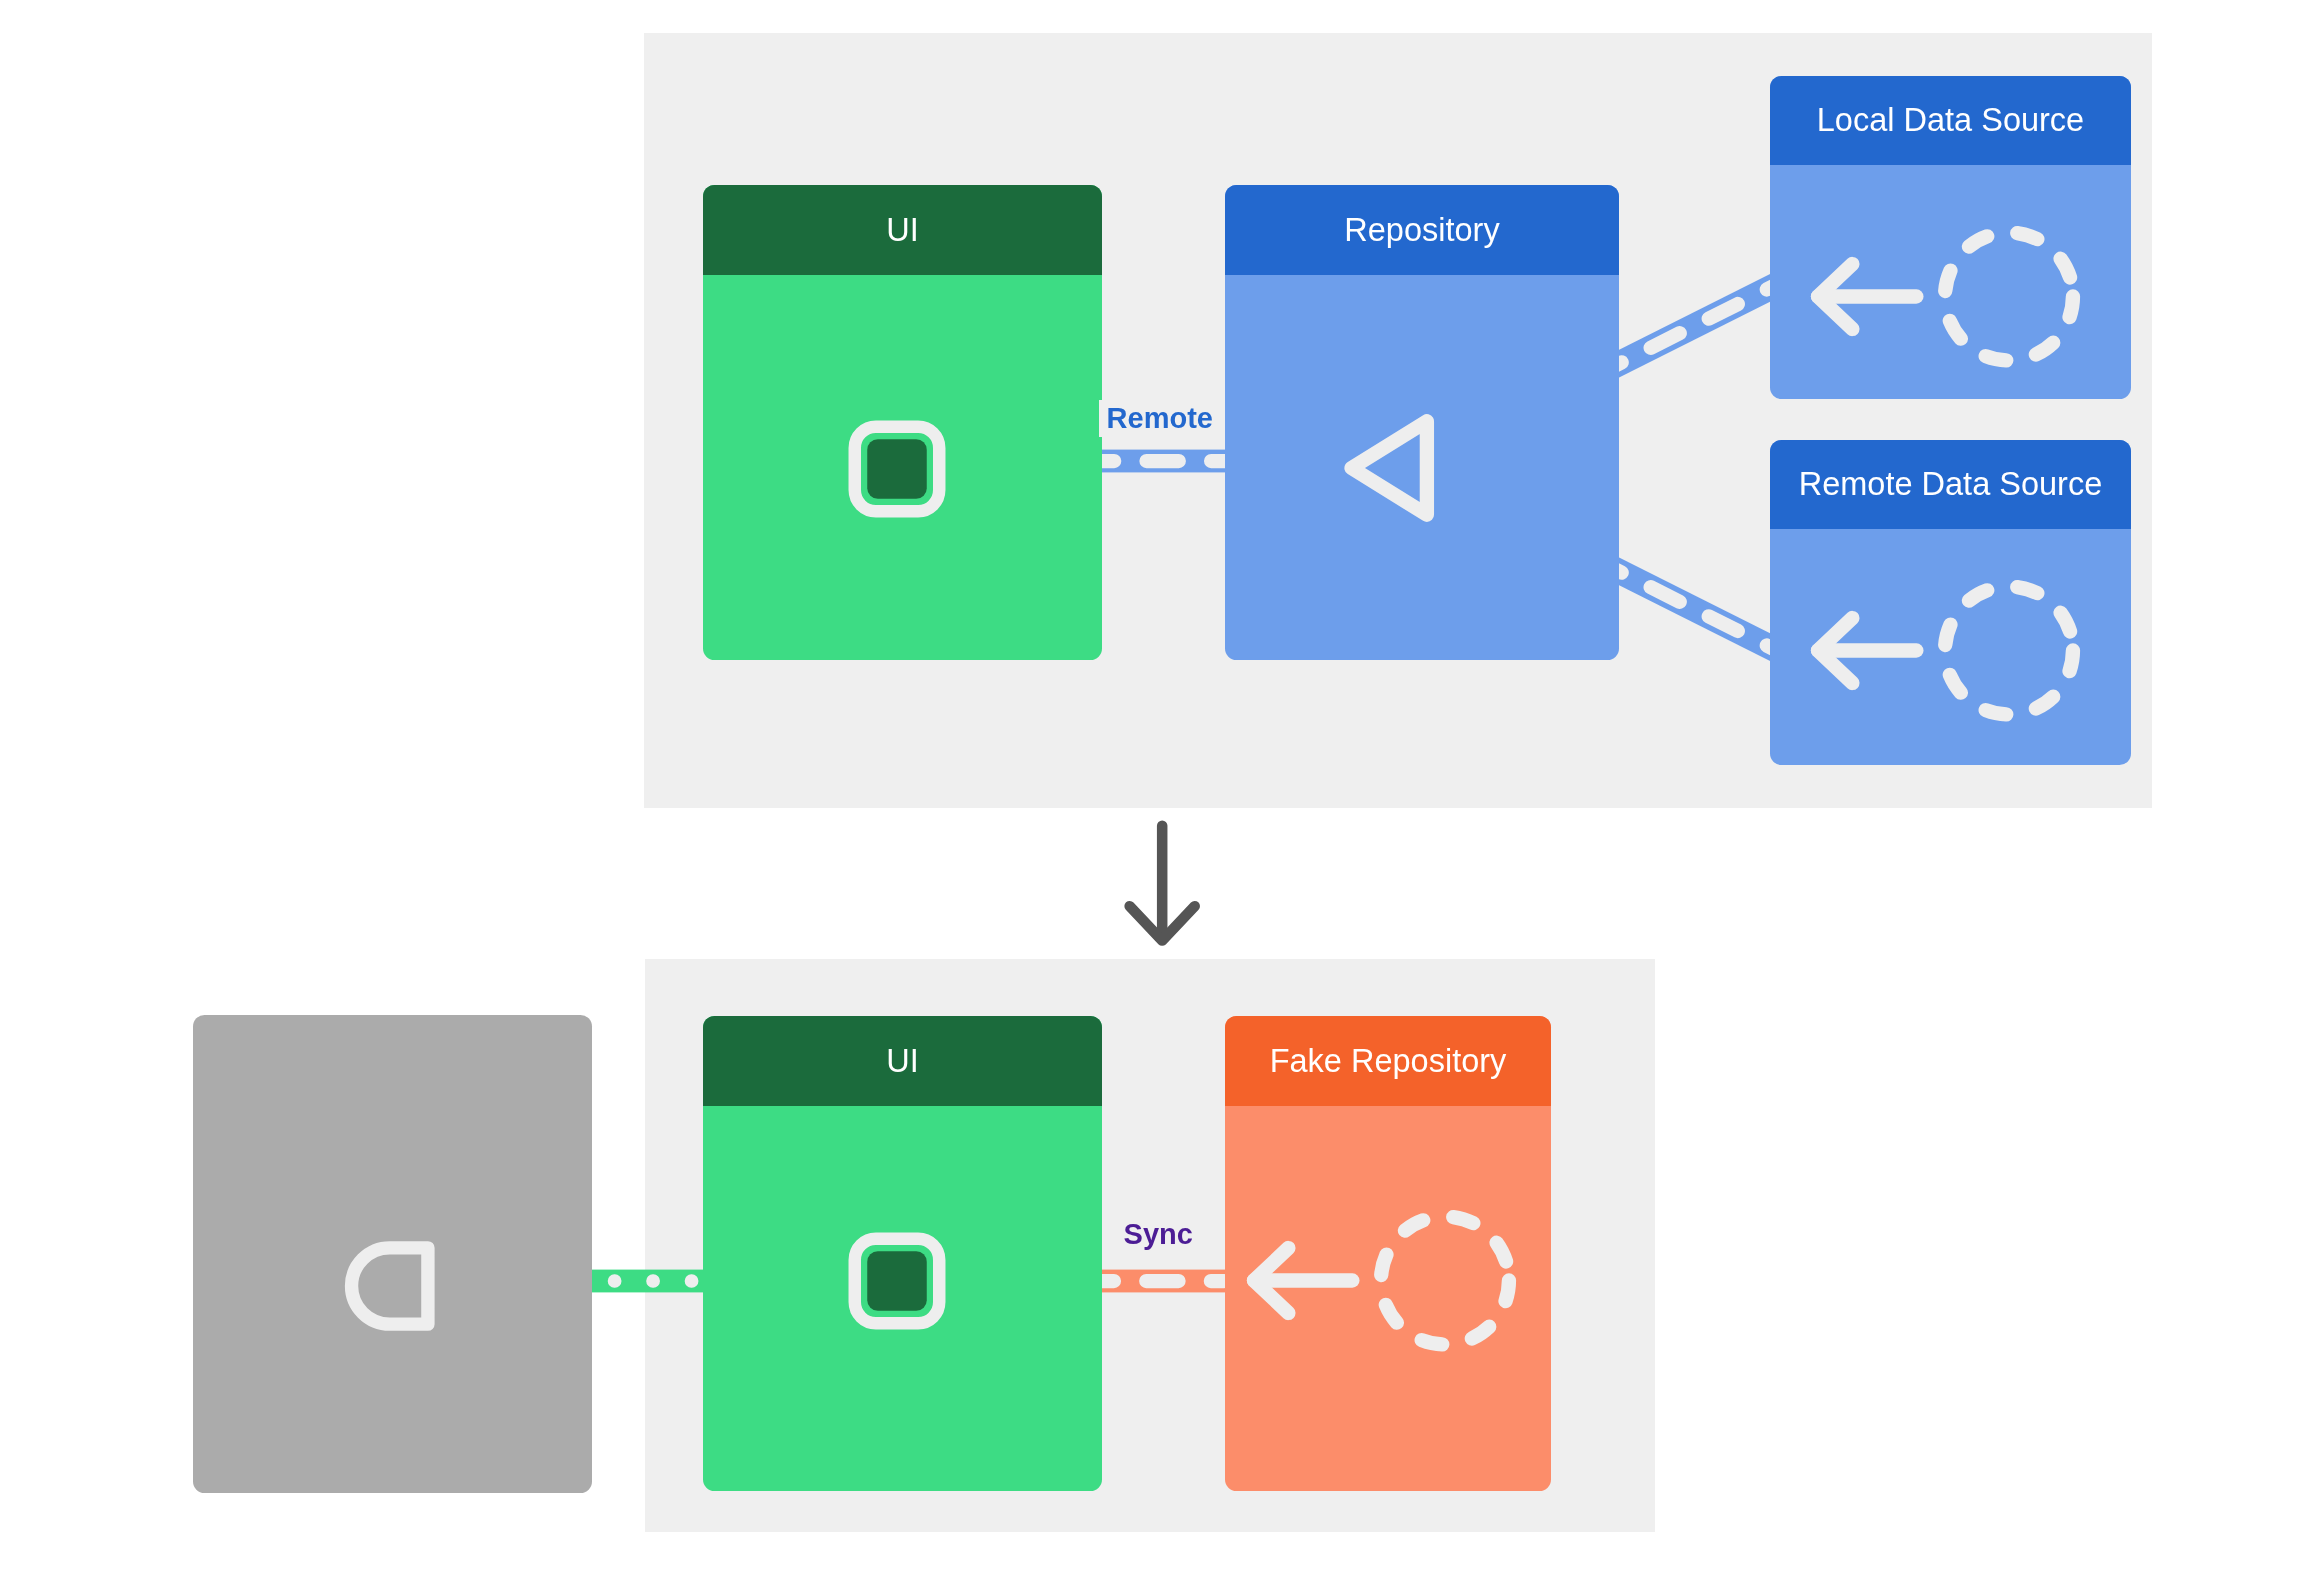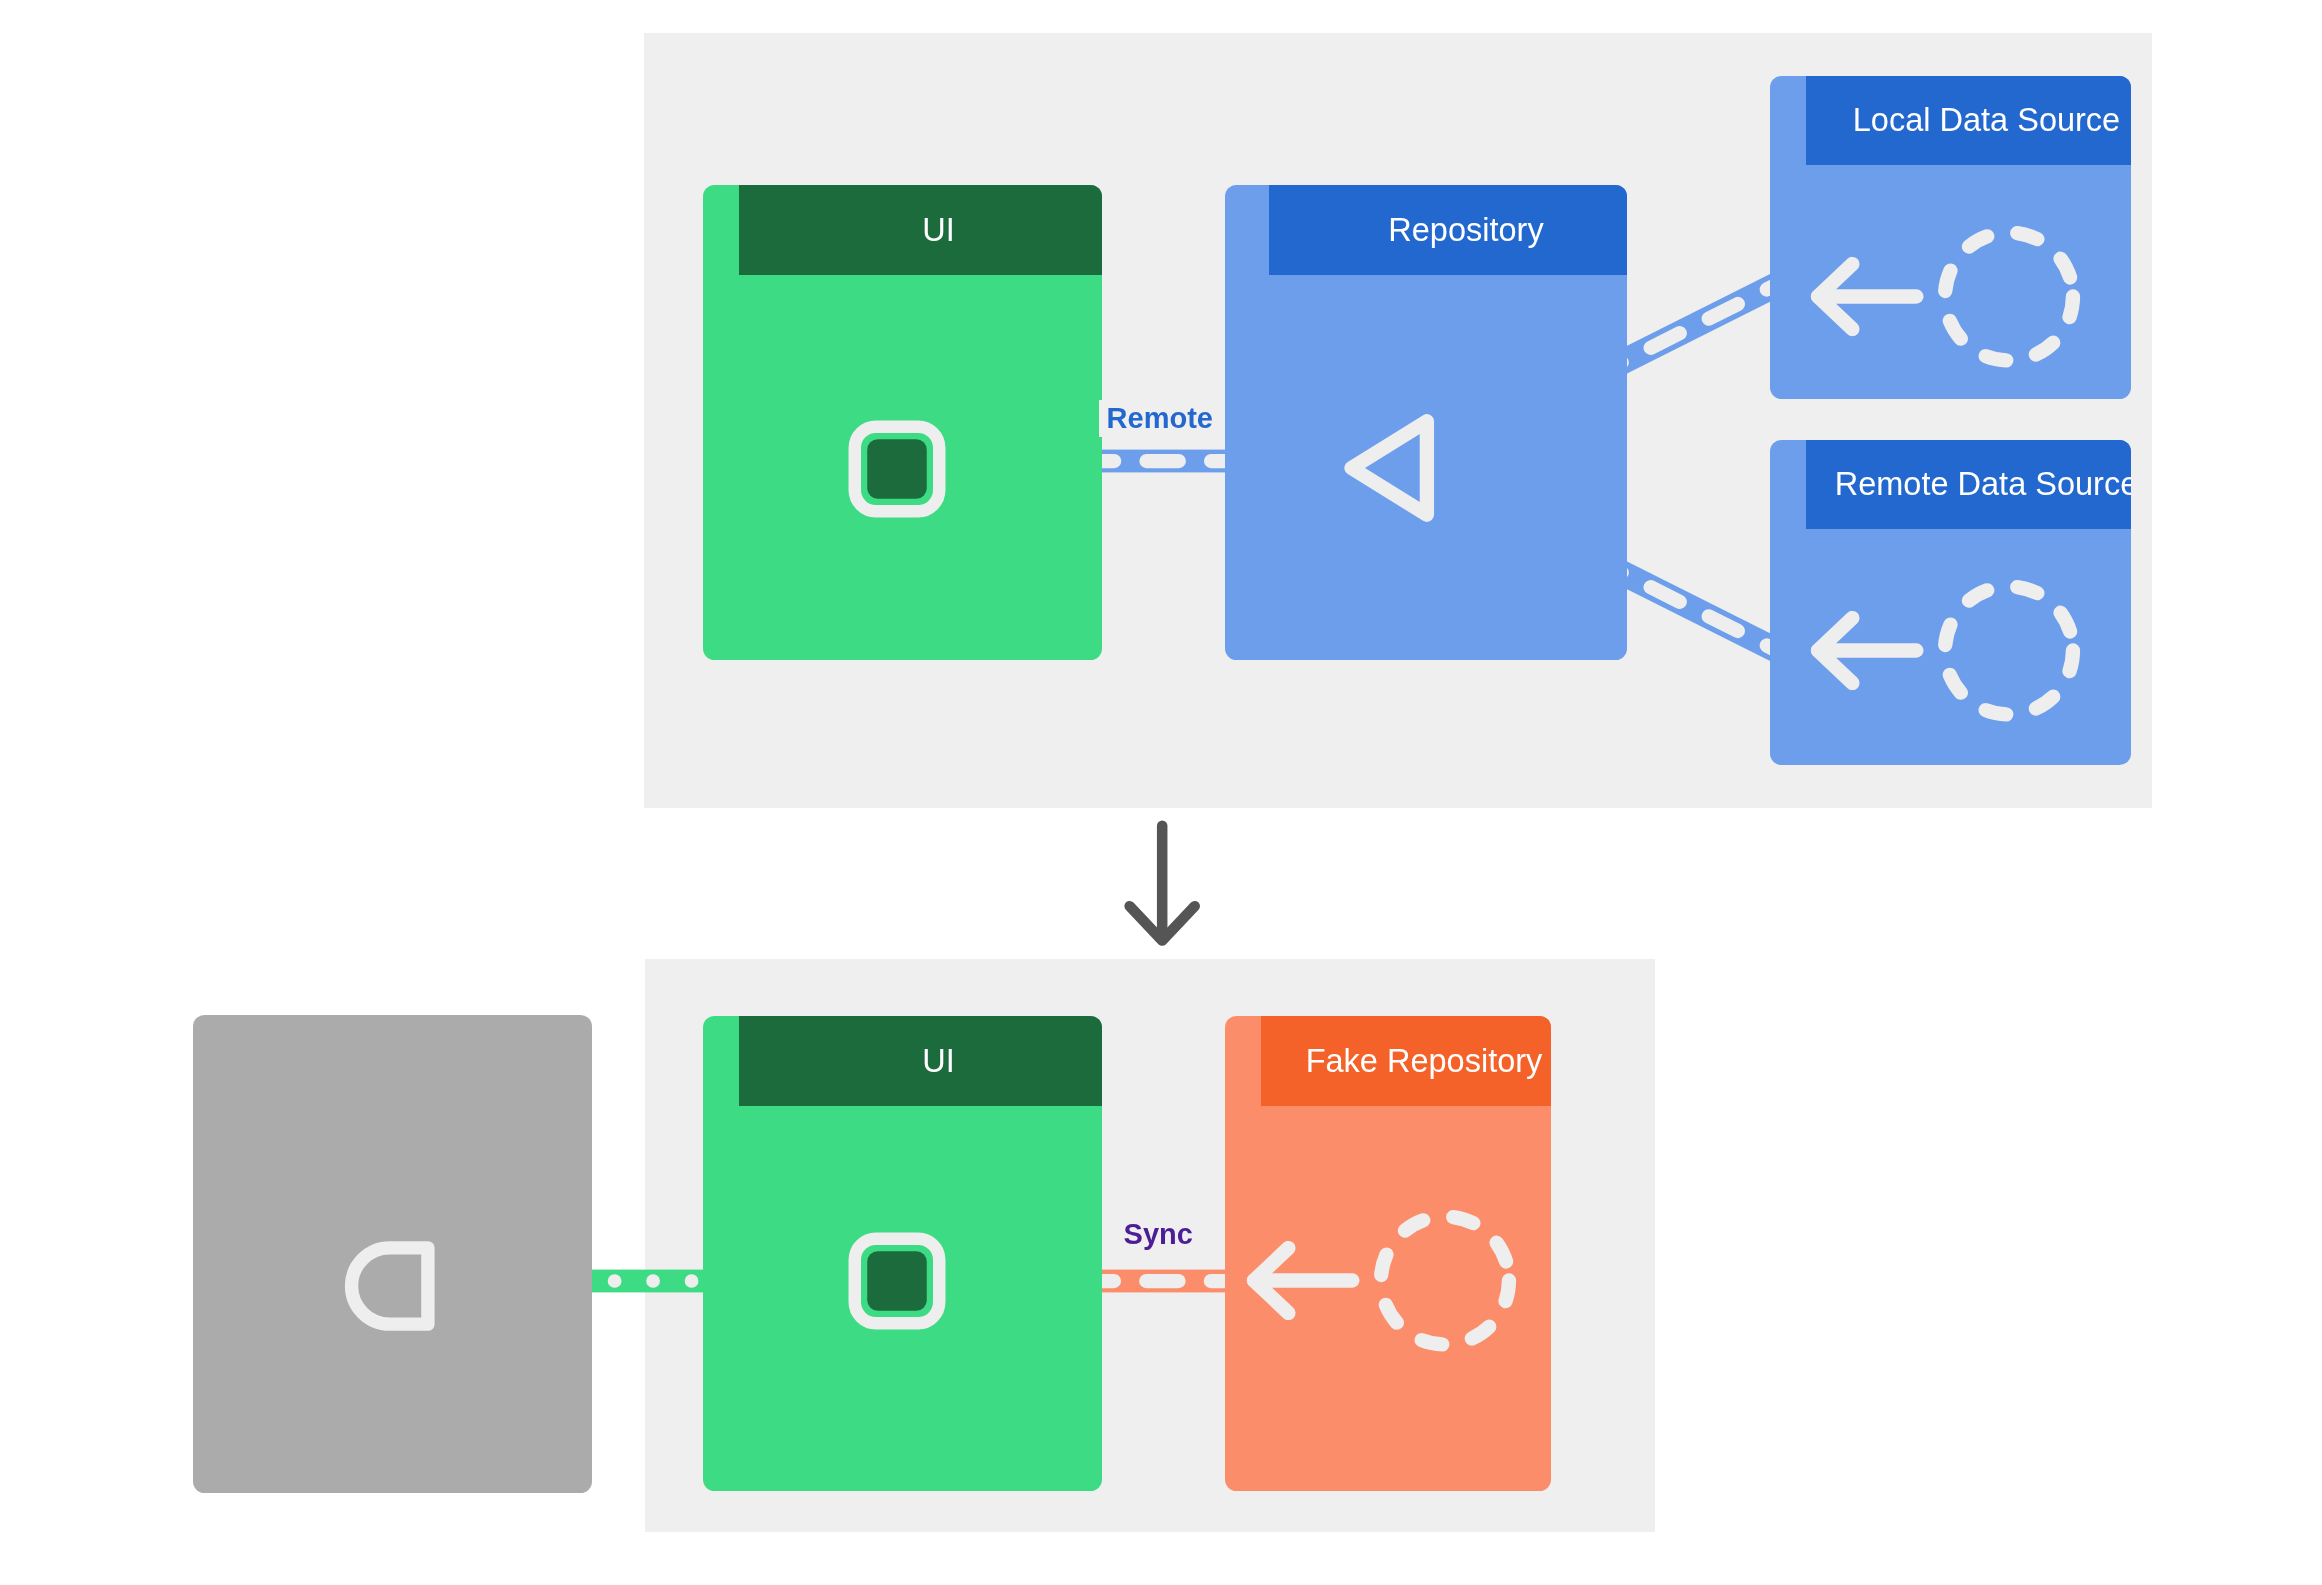--- a/index.html
+++ b/index.html
@@ -7,21 +7,20 @@
     width:2323px;height:1586px;position:relative;overflow:hidden;
     font-family:"Liberation Sans", sans-serif;
   }
   .panel{position:absolute;background:#EFEFEF;}
   .node{position:absolute;border-radius:11.5px;overflow:hidden;}
   .node .hdr{
     width:100%;box-sizing:border-box;
     display:flex;align-items:center;justify-content:center;
     color:#ffffff;font-size:32.5px;line-height:1.18;text-align:center;
     padding:0 9.6px;
-    margin-left:36px;
   }
   .node .body{width:100%;}
   .conn{position:absolute;}
   svg{display:block;overflow:visible;}
   .lbl{
     position:absolute;font-size:29px;font-weight:bold;
     background:#EFEFEF;padding:1.9px 7.6px;white-space:nowrap;
   }
   #arrow-between{position:absolute;}
 </style>
@@ -58,21 +57,21 @@
   <div class="body" style="height:385px;"></div>
 </div>
 
 <div class="conn" style="left:849px;top:421px;width:96px;height:96px;">
   <svg width="96" height="96" viewBox="0 0 100 100">
     <rect x="6" y="6" width="88" height="88" rx="22" ry="22" fill="none" stroke="#EEEEEE" stroke-width="13"></rect>
     <rect x="19" y="19" width="62" height="62" rx="11" ry="11" fill="#1B6B3C"></rect>
   </svg>
 </div>
 
-<div class="node" id="node-repository" style="left:1225px;top:185px;width:394px;height:475px;background:#6D9EEB;padding-left:8px;">
+<div class="node" id="node-repository" style="left:1225px;top:185px;width:394px;height:475px;background:#6D9EEB;">
   <div class="hdr" style="height:90px;background:#2368CE;">
     <span>Repository</span>
   </div>
   <div class="body" style="height:385px;"></div>
 </div>
 
 <div class="conn" style="left:1336px;top:406px;width:115px;height:124px;">
   <svg width="115" height="124" viewBox="0 0 120 130">
     <path d="M 95 16 L 95 114 L 16 65 Z" fill="none" stroke="#EEEEEE" stroke-width="15" stroke-linejoin="round" stroke-linecap="round"></path>
   </svg>

